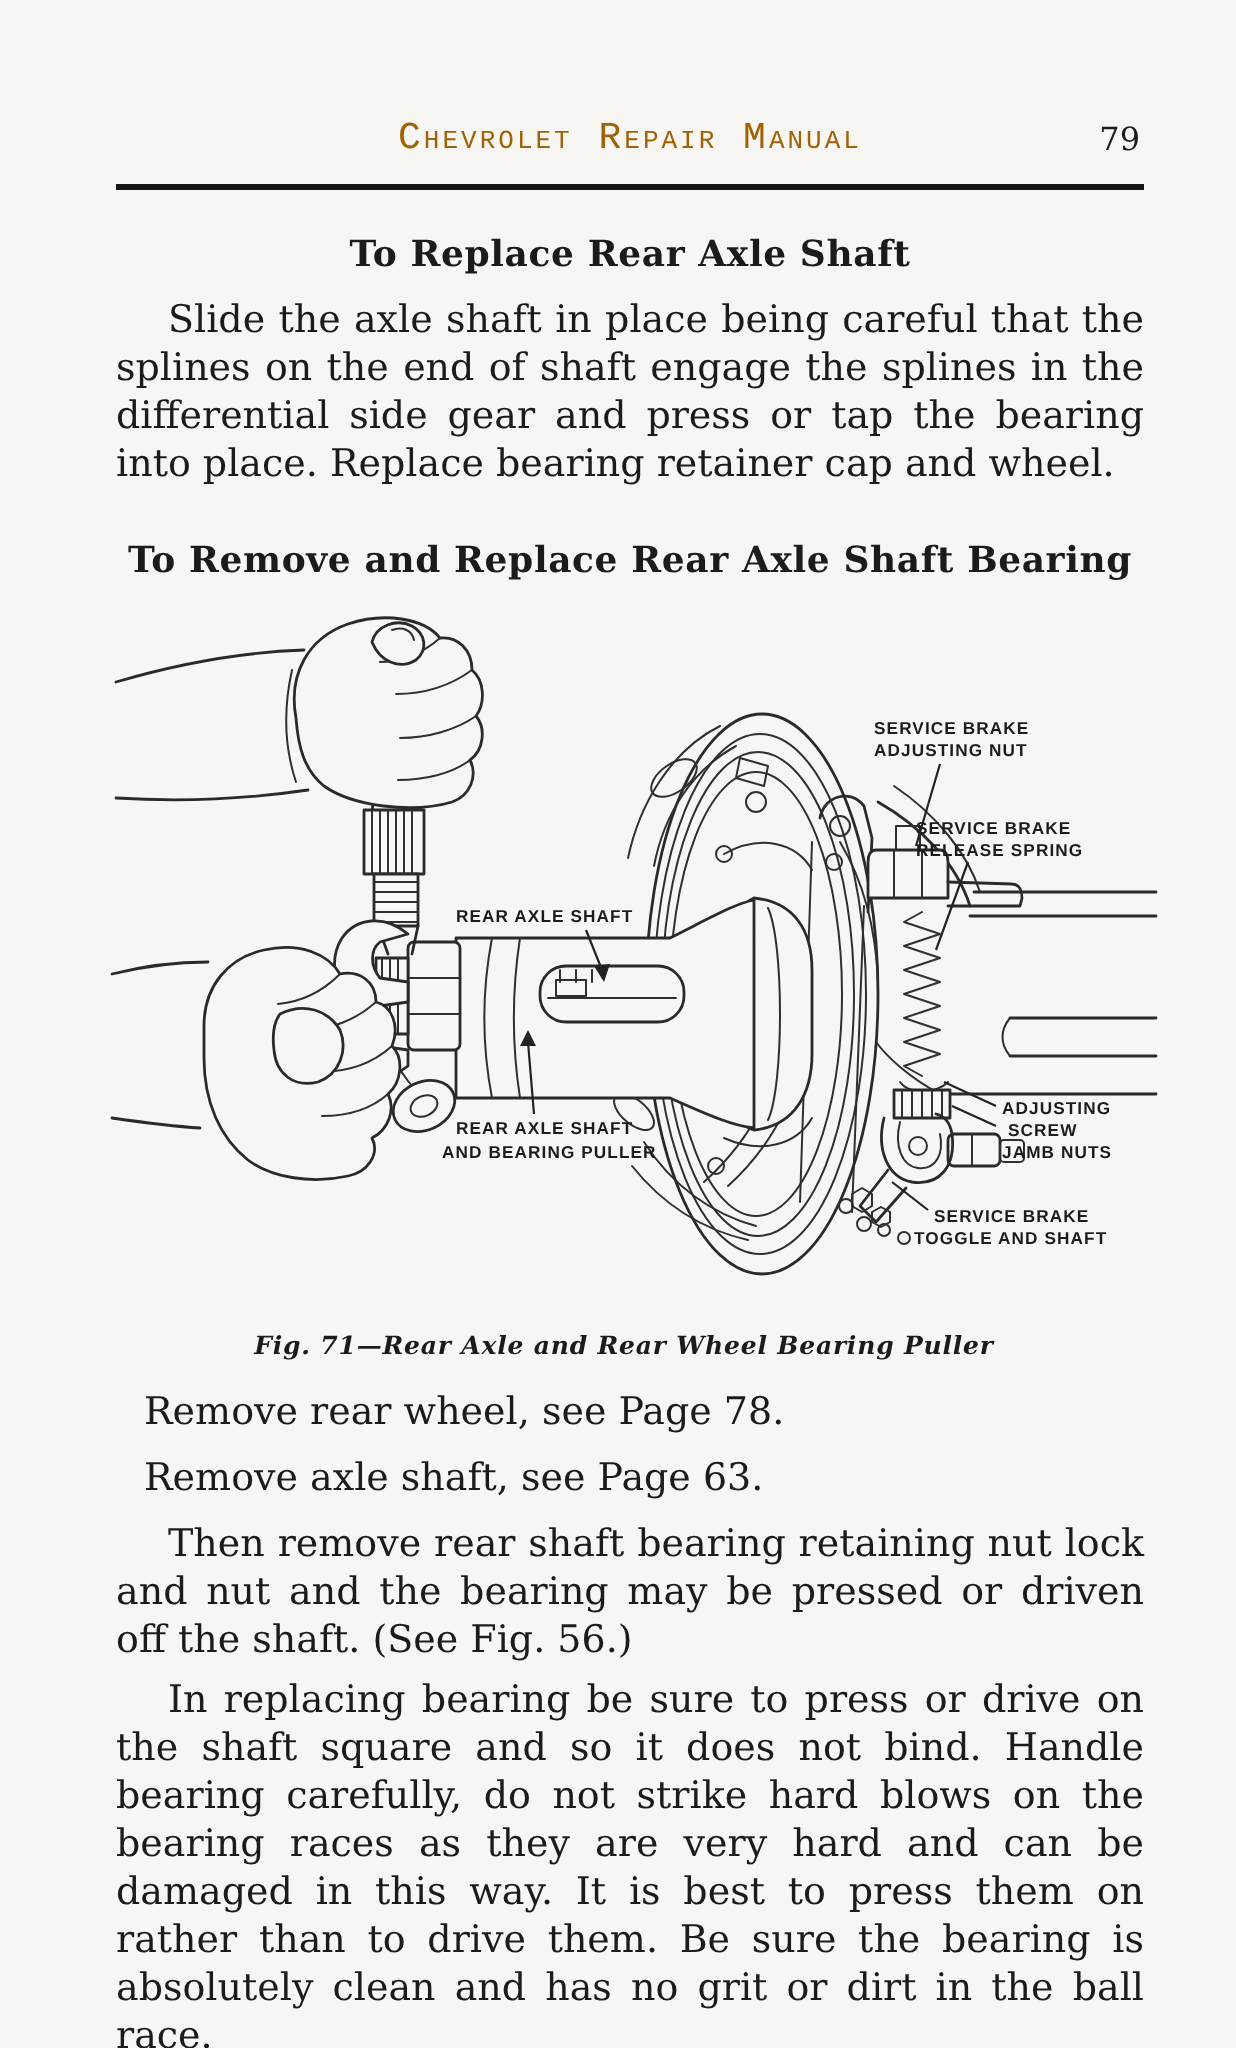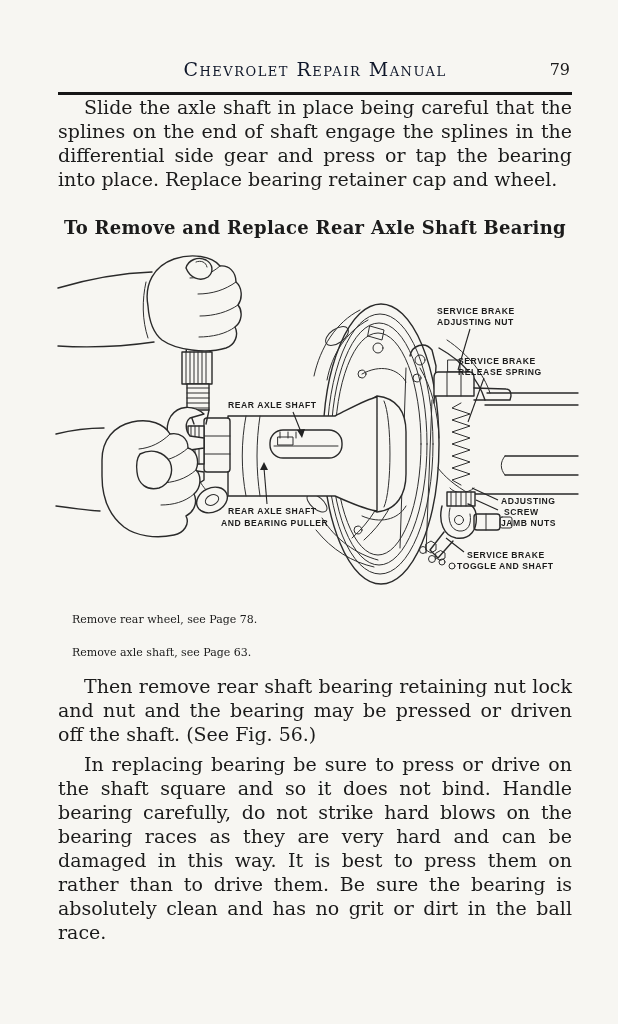--- a/index.html
+++ b/index.html
@@ -14,21 +14,22 @@
     overflow:hidden;
     box-sizing:border-box;
     padding:58px 46px 0 58px;
   }
   .header{position:relative;height:30px;}
   .header-title{
     text-align:center;
     font-variant:small-caps;
     font-size:19px;
     letter-spacing:1.5px;
-    color:#0f172a;
+    color:#a16207;
+    font-family:Liberation Mono, monospace;
   }
   .page-number{
     position:absolute;right:2px;top:2px;
     font-weight:normal;font-size:16px;
   }
   .header-rule{
     border:0;border-top:3px solid #161616;
     margin:4px 0 0 0;
   }
   .section-heading{
@@ -53,21 +54,21 @@
   }
   .fig-caption{
     text-align:center;
     font-style:italic;
     font-weight:bold;
     font-size:12.5px;
     letter-spacing:.4px;
     margin:4px 0 14px -6px;
   }
   .step-line{
-    font-size:11px;
+    font-size:19px;
     line-height:24px;
     margin:0 0 9px 0;
     text-indent:14px;
   }
   .fig-label{
     font-family:"Liberation Sans", sans-serif;
     font-weight:bold;
     font-size:8.6px;
     letter-spacing:.55px;
     fill:#1c1c1c;
@@ -82,20 +83,21 @@
 <body>
 
 <div class="page">
 
   <div class="header">
     <div class="header-title">Chevrolet Repair Manual</div>
     <div class="page-number">79</div>
   </div>
   <hr class="header-rule">
 
+  <div class="section-heading">To Replace Rear Axle Shaft</div>
   <p class="body-para">Slide the axle shaft in place being careful that the splines on the end of shaft engage the splines in the differential side gear and press or tap the bearing into place.  Replace bearing retainer cap and wheel.</p>
 
   <div class="section-heading heading-2">To Remove and Replace Rear Axle Shaft Bearing</div>
 
   <div class="figure-wrap">
     <svg width="540" height="360" viewBox="0 0 540 360">
 
       <g>
         <ellipse class="ln" cx="341" cy="196" rx="58" ry="140"></ellipse>
         <ellipse class="th" cx="340" cy="196" rx="53" ry="130"></ellipse>
@@ -254,20 +256,21 @@
         <path class="ld" d="M458,262 L436,252"></path>
       </g>
       <g>
         <text class="fig-label" x="427" y="310">SERVICE BRAKE</text>
         <text class="fig-label" x="417" y="321">TOGGLE AND SHAFT</text>
         <path class="ld" d="M424,304 L406,290"></path>
       </g>
     </svg>
   </div>
 
+  <div class="fig-caption">Fig. 71—Rear Axle and Rear Wheel Bearing Puller</div>
 
   <p class="step-line">Remove rear wheel, see Page 78.</p>
   <p class="step-line">Remove axle shaft, see Page 63.</p>
 
   <p class="body-para">Then remove rear shaft bearing retaining nut lock and  nut and the bearing may be pressed or driven off the shaft.  (See Fig. 56.)</p>
   <p class="body-para">In replacing bearing be sure to press or drive on the shaft square and so it does not bind.  Handle bearing carefully, do not strike hard blows on the bearing races as they are very hard and can be damaged in this way.  It is best to press them on rather than to drive them.  Be sure the bearing is absolutely clean and has no grit or dirt in the ball race.</p>
 
 </div>
 
 </body></html>

